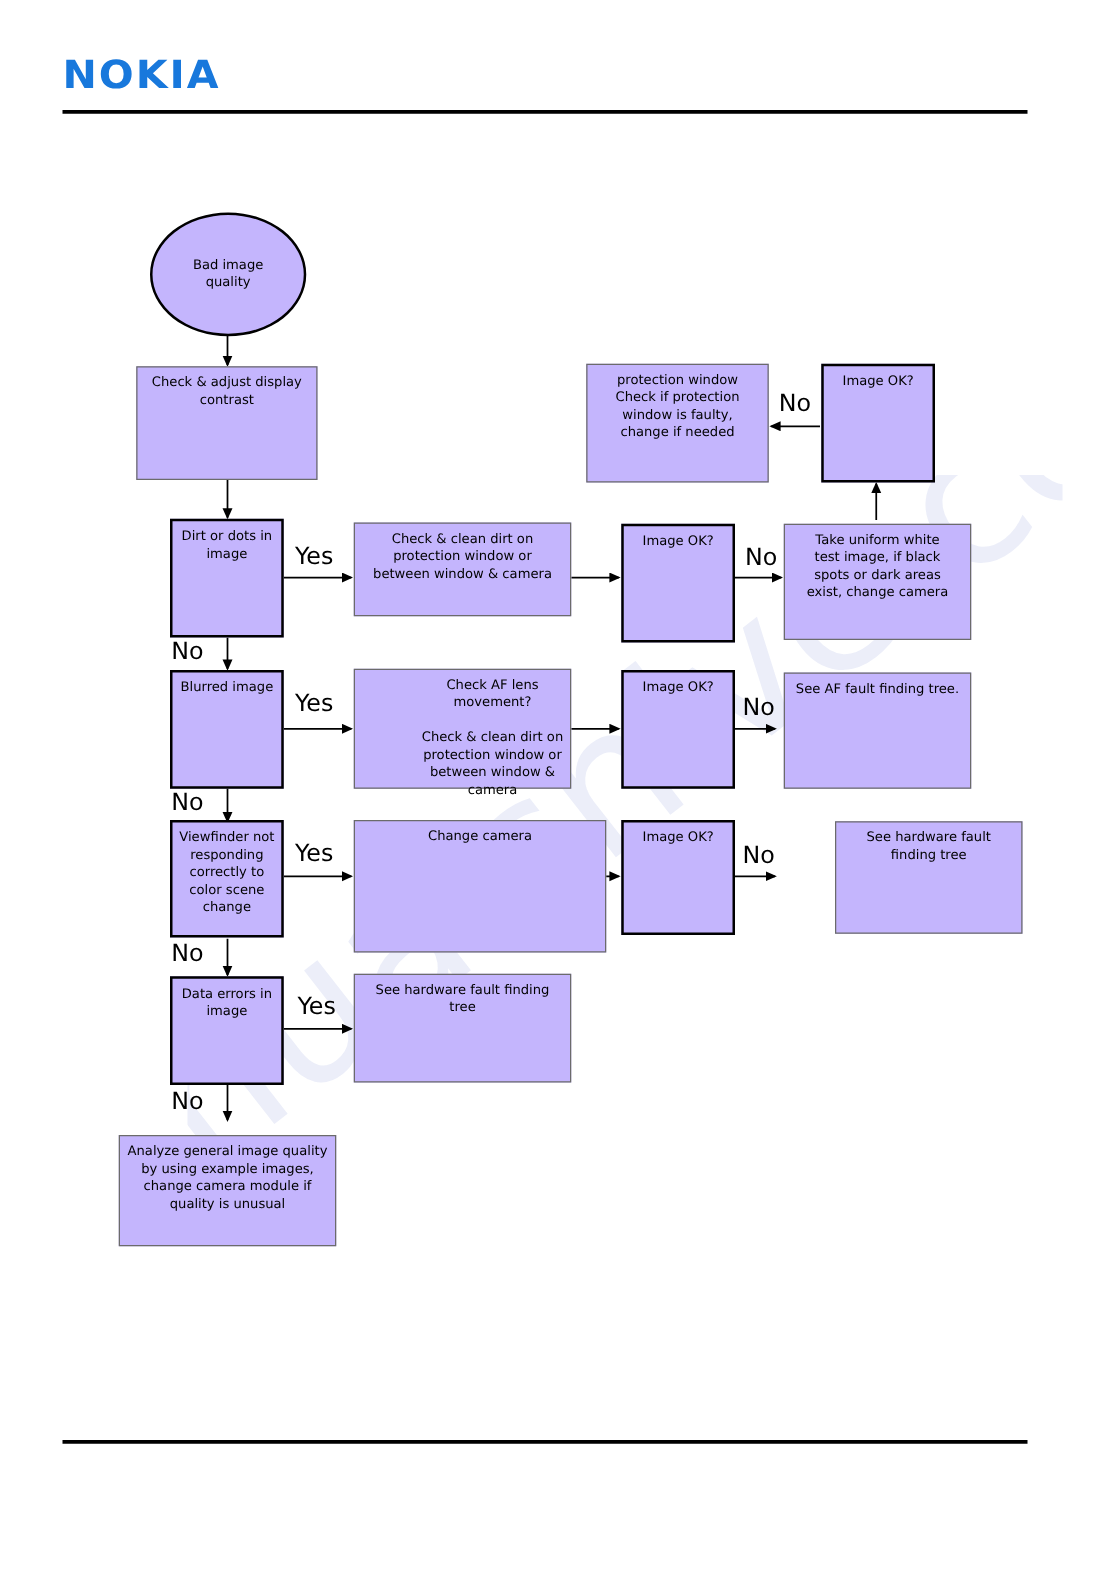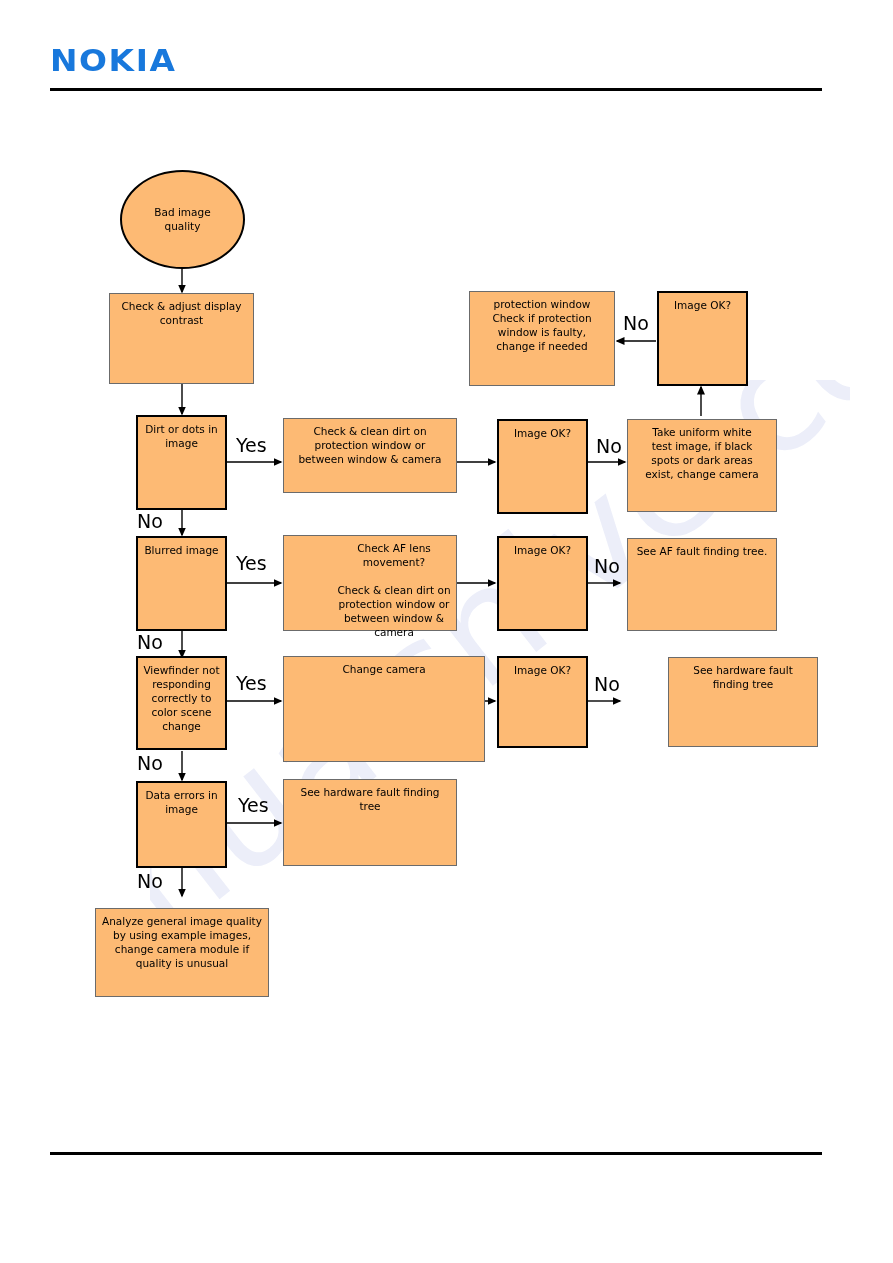--- a/index.html
+++ b/index.html
@@ -64,21 +64,21 @@
     position: absolute;
     left: 0;
     top: 0;
     width: 893px;
     height: 1263px;
   }
 
   .node {
     position: absolute;
     box-sizing: border-box;
-    background: #fdba74;
+    background: #c4b5fd;
     display: flex;
     justify-content: center;
     font-size: 10.5px;
     line-height: 1.33;
     color: #000000;
     text-align: center;
     font-family: "DejaVu Sans", sans-serif;
   }
   .node > .txt {
     display: block;

